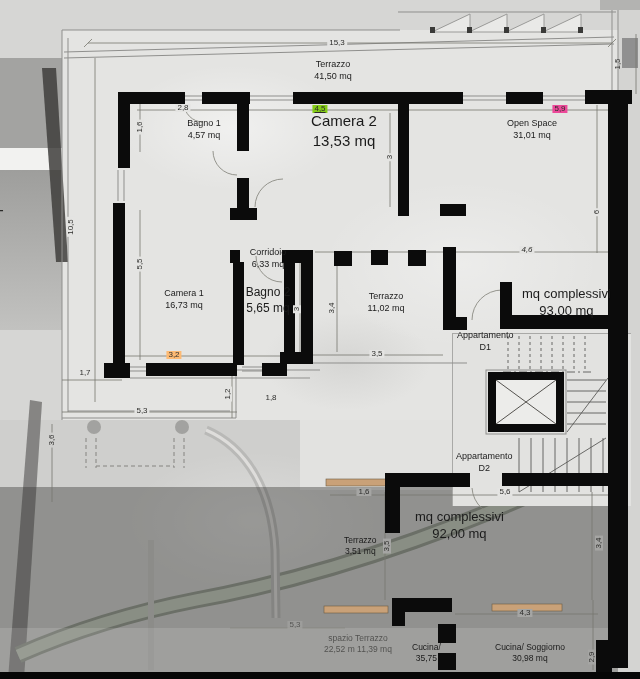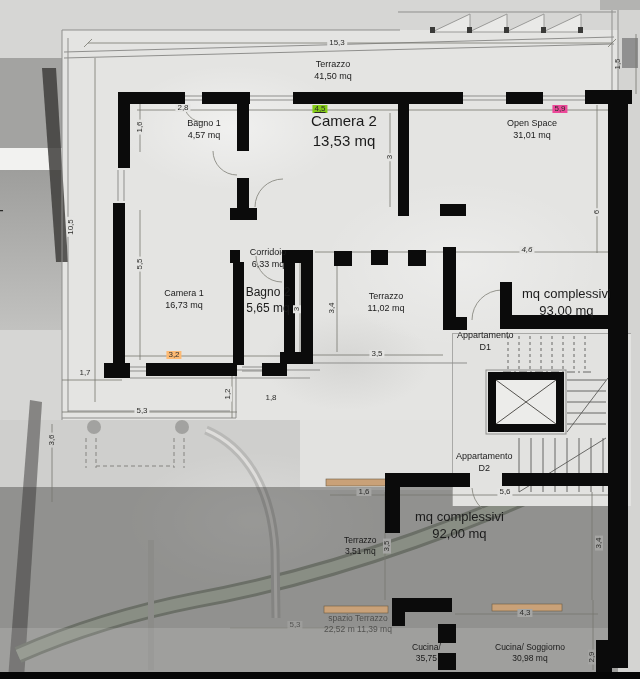--- a/index.html
+++ b/index.html
@@ -290,21 +290,21 @@
         <div>D2</div>
       </div>
       <div class="lbl left" style="left: 415px; top: 509px; font-size: 13px;">
         <div>mq complessivi</div>
         <div>92,00 mq</div>
       </div>
       <div class="lbl left" style="left: 344px; top: 535px; font-size: 8.5px;">
         <div>Terrazzo</div>
         <div>3,51 mq</div>
       </div>
-      <div class="lbl left" style="left: 324px; top: 613px; font-size: 8.5px; color: rgb(63, 63, 61); opacity: 0.8;">
+      <div class="lbl left" style="left: 324px; top: 633px; font-size: 8.5px; color: rgb(63, 63, 61); opacity: 0.8;">
         <div>spazio Terrazzo</div>
         <div>22,52 m 11,39 mq</div>
       </div>
       <div class="lbl left" style="left: 412px; top: 642px; font-size: 8.5px;">
         <div>Cucina/</div>
         <div>35,75</div>
       </div>
       <div class="lbl left" style="left: 495px; top: 642px; font-size: 8.5px;">
         <div>Cucina/ Soggiorno</div>
         <div>30,98 mq</div>

